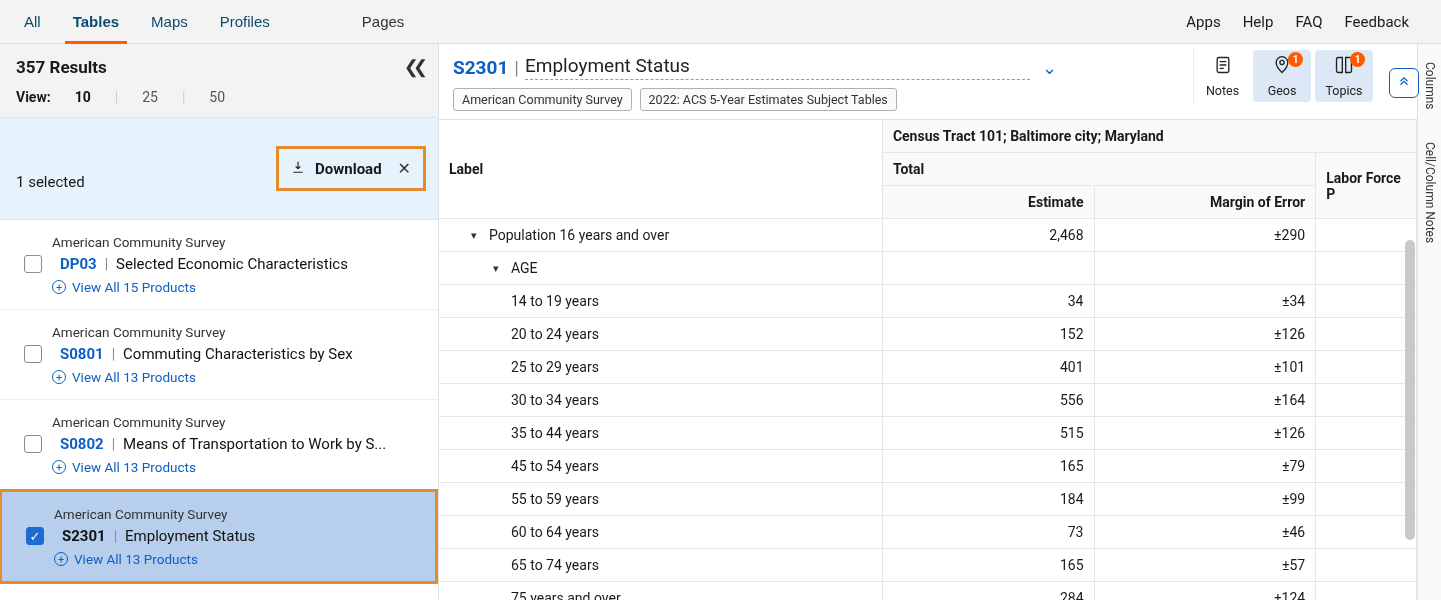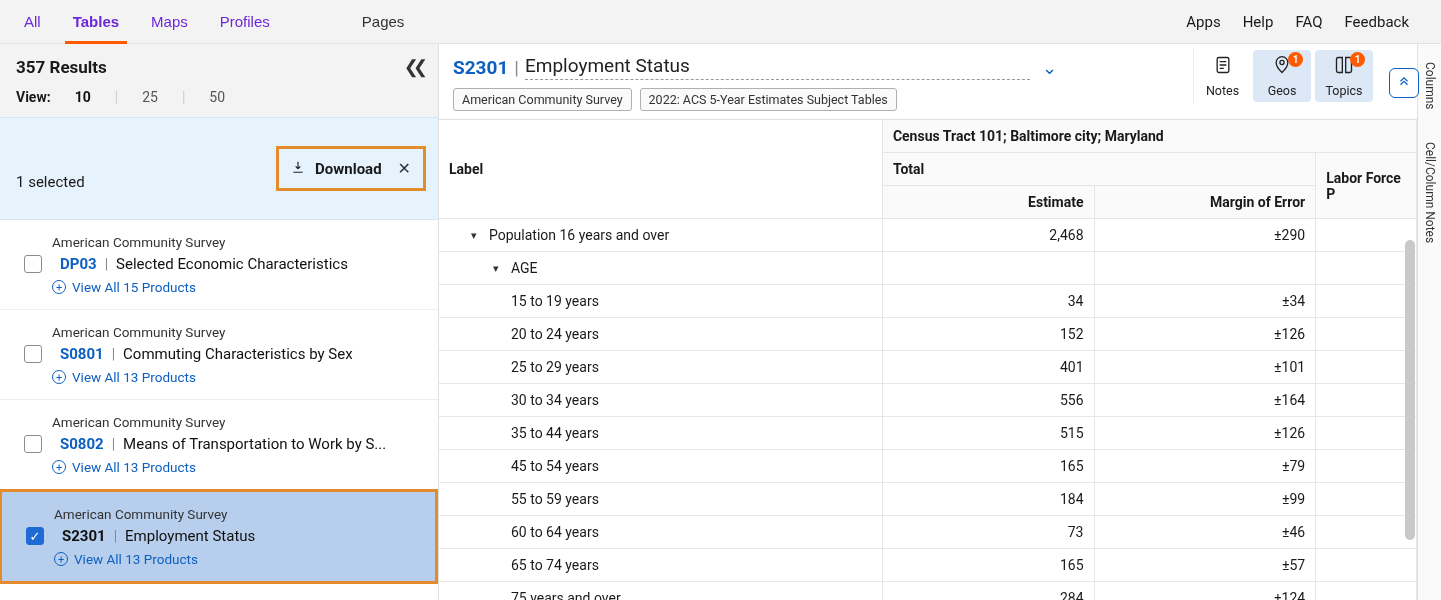--- a/index.html
+++ b/index.html
@@ -19,21 +19,21 @@
     align-items: center;
     border-bottom: 1px solid #e0e0e0;
     height: 44px;
     padding: 0 8px;
     background: #f3f3f3;
   }
   .topnav-left { display: flex; align-items: stretch; height: 100%; }
   .topnav-left .tab {
     padding: 12px 16px;
     font-size: 15px;
-    color: #6d28d9;
+    color: #0c4a6e;
     cursor: pointer;
     border: none;
     background: transparent;
     position: relative;
   }
   .topnav-left .tab.active {
     font-weight: 700;
   }
   .topnav-left .tab.active::after {
     content: "";
@@ -502,21 +502,21 @@
                     <span>AGE</span>
                   </div>
                 </td>
                 <td class="num"></td>
                 <td class="num"></td>
                 <td class="num"></td>
               </tr>
               <tr>
                 <td class="label-cell">
                   <div class="row-label indent3">
-                    <span>15 to 19 years</span>
+                    <span>14 to 19 years</span>
                   </div>
                 </td>
                 <td class="num">34</td>
                 <td class="num">±34</td>
                 <td class="num"></td>
               </tr>
               <tr>
                 <td class="label-cell">
                   <div class="row-label indent3">
                     <span>20 to 24 years</span>

